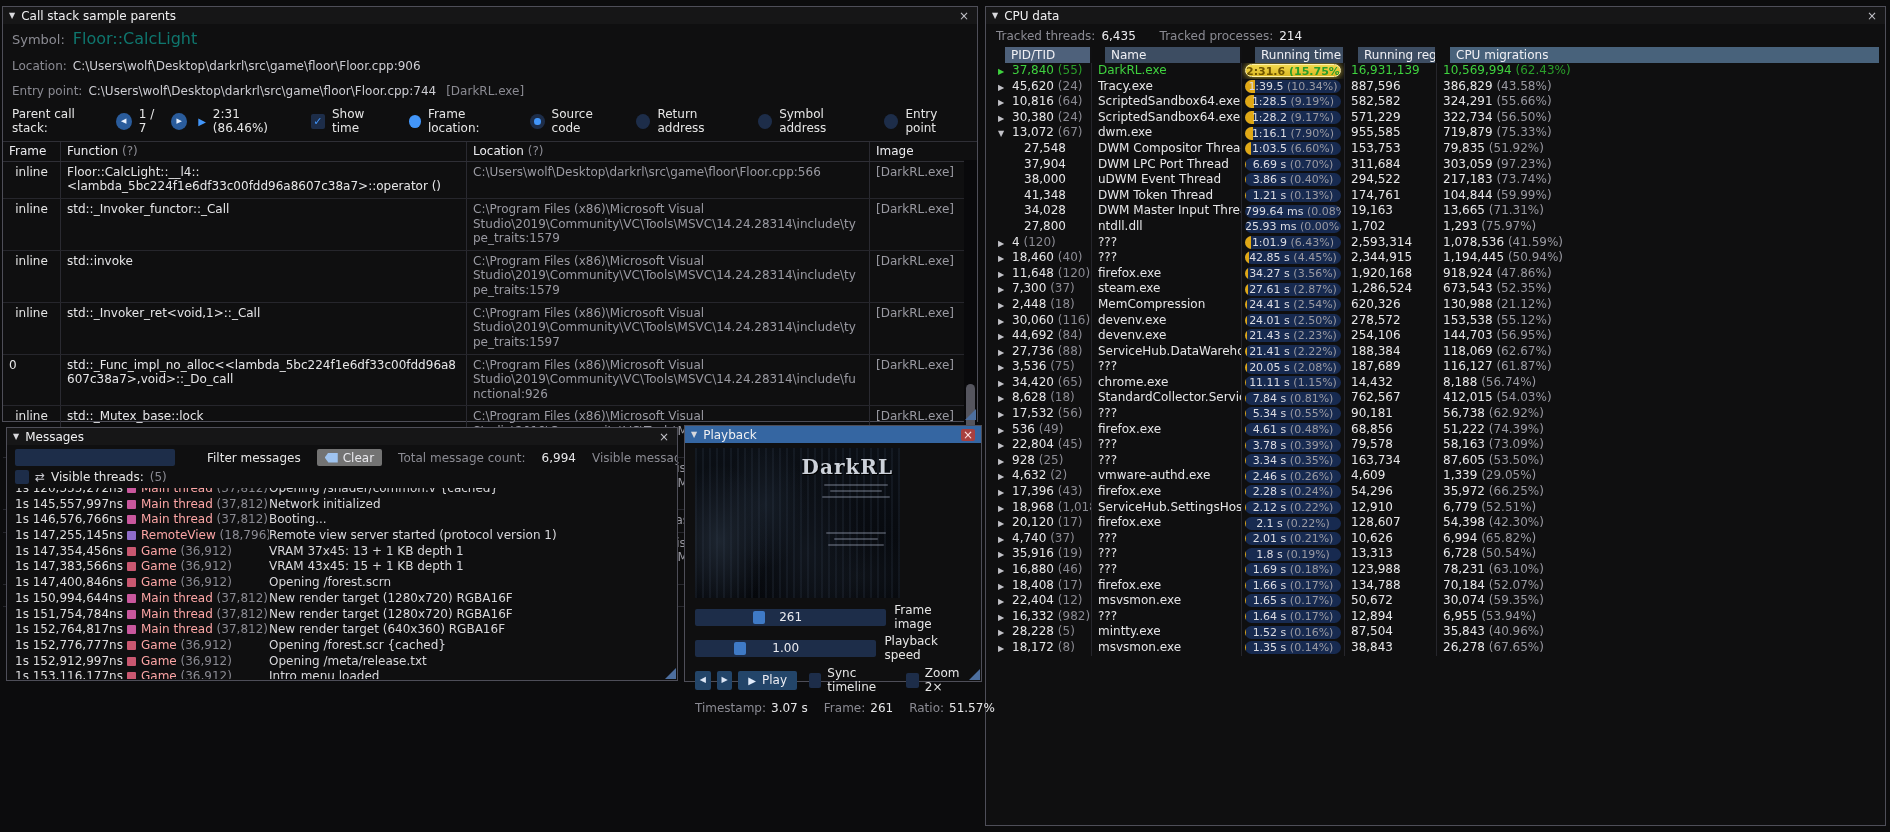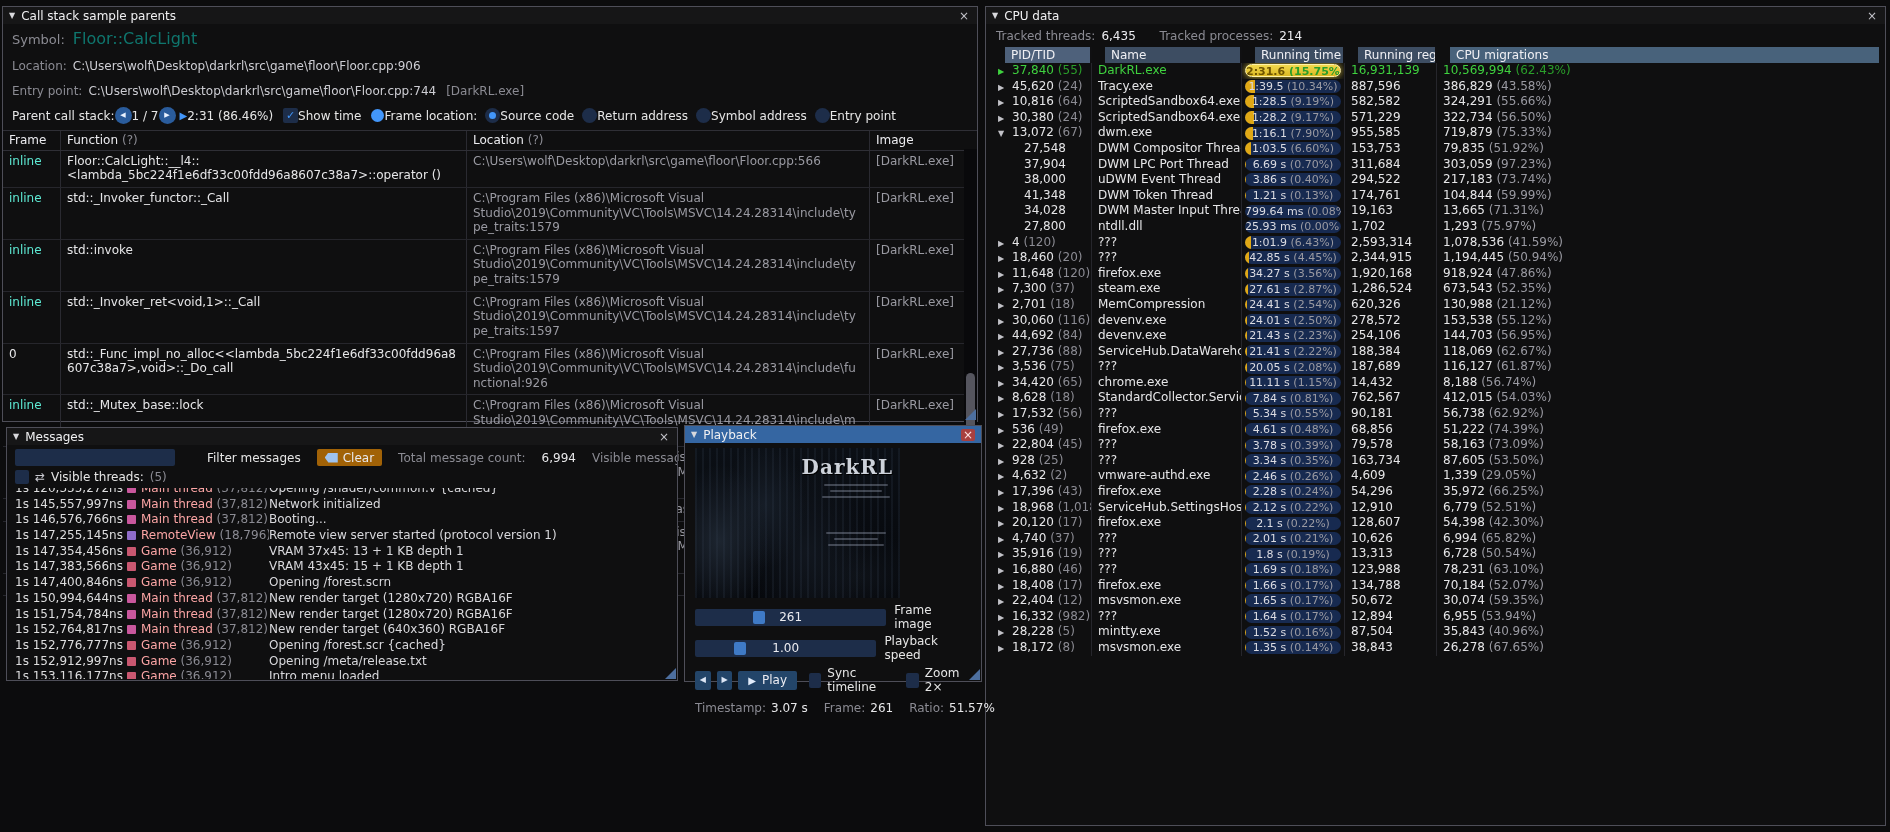--- a/index.html
+++ b/index.html
@@ -21,51 +21,51 @@
   
   #win-callstack { left:2px; top:6px; width:976px; height:416px; }
   .cs-meta { padding:5px 9px 2px; }
   .cs-sym { margin-bottom:3px; }
   .cs-sym .lab { font-size:13px; color:#8b8b93; margin-right:8px; }
   .cs-sym .val { font-size:16px; color:#0f766e; }
   .cs-line { margin-bottom:2px;margin-top:11px; }
   .cs-line .lab { color:#8b8b93; margin-right:6px; }
   .cs-line .val { color:#cdcdd3; }
   .cs-line .img { color:#8b8b93; margin-left:10px; }
-  .cs-controls { display:flex; align-items:center; padding:5px 9px 6px; }
+  .cs-controls { display:flex; align-items:center; gap:7px; padding:5px 9px 6px; }
   .nav-btn { width:17px; height:17px; border-radius:50%; background:#2a5c9c; color:#eaf2ff; display:inline-flex; align-items:center; justify-content:center; }
   .nav-btn span { font-size:7px; line-height:1; }
   .play-tri { color:#4296fa; font-size:10px; margin-left:4px; }
   .checkbox { width:15px; height:15px; background:#1d2d49; border-radius:2px; display:inline-flex; align-items:center; justify-content:center; margin-left:10px; }
   .checkbox .check { color:#4296fa; font-size:11px; font-weight:bold; line-height:1; }
   .dot-icon { width:13px; height:13px; border-radius:50%; background:#4296fa; margin-left:10px; }
   .radio { width:15px; height:15px; border-radius:50%; background:#1d2d49; display:inline-block; position:relative; margin-left:8px; }
   .radio.sel::after { content:""; position:absolute; inset:4px; border-radius:50%; background:#4296fa; }
   .cs-table { position:relative; border-top:1px solid #2f2f36; }
   .cs-grid { display:grid; grid-template-columns:57px 406px 403px 1fr; padding-right:13px; }
   .cs-head { border-bottom:1px solid #2f2f36; }
   .cs-head .cs-c { color:#ececf0; padding:2px 6px; }
   .cs-head .help { color:#8b8b93; margin-left:4px; }
   .cs-row { border-bottom:1px solid #26262c; }
   .cs-c { padding:3px 6px 4px; line-height:1.22; border-left:1px solid #2a2a31; overflow:hidden; }
   .cs-c:first-child { border-left:none; }
   .cs-c.func { color:#e6e6e8; overflow-wrap:anywhere; }
   .cs-c.loc { color:#9a9aa2; overflow-wrap:anywhere; }
   .cs-c.img { color:#9a9aa2; }
   .cs-c.frame { color:#e6e6e8; }
-  .cs-c.frame.dim { color:#5eead4; }
+  .cs-c.frame.dim { color:#e5e5e5;text-align:center; }
   .cs-scroll { position:absolute; top:18px; right:0; bottom:0; width:13px; background:#09090b; }
   .cs-thumb { position:absolute; left:2px; right:2px; top:50%; height:47%; background:#55555e; border-radius:5px; }
 
   
   #win-messages { left:6px; top:427px; width:672px; height:254px; }
   .msg-controls { display:flex; align-items:center; gap:16px; padding:4px 8px; white-space:nowrap; overflow:hidden; }
   .msg-filter { width:160px; height:17px; background:#1d2d49; border:none; border-radius:2px; color:#e6e6e6; padding:0 5px; font-family:"DejaVu Sans",sans-serif; font-size:12px; outline:none; }
   .funnel { display:inline-block; }
-  .btn { display:inline-flex; align-items:center; gap:5px; background:#a16207; border-radius:2px; height:17px; padding:0 8px; color:#e9e9ee; }
+  .btn { display:inline-flex; align-items:center; gap:5px; background:#737373; border-radius:2px; height:17px; padding:0 8px; color:#e9e9ee; }
   .bks { display:inline-block; width:13px; height:10px; background:#9fc3ef; clip-path:polygon(28% 0,100% 0,100% 100%,28% 100%,0 50%); }
   .msg-threads { display:flex; align-items:center; gap:6px; padding:0 8px 4px; }
   .msg-threads .checkbox { margin-left:0; width:14px; height:14px; }
   .shuffle { color:#c8c8cf; font-size:12px; }
   .msg-list { height:191px; overflow:hidden; }
   .msg-row { display:grid; grid-template-columns:112px 142px 1fr; height:15.7px; line-height:15.7px; padding:0 8px; white-space:nowrap; }
   .msg-list .msg-row:first-child { margin-top:-7px; }
   .m-time { color:#dededf; overflow:hidden; }
   .m-thread { overflow:hidden; }
   .chip { display:inline-block; width:9px; height:9px; border-radius:1px; margin-right:5px; vertical-align:-1px; }
@@ -532,21 +532,21 @@
         <div class="cpu-row">
           <div class="c-cell c-pid"><span class="tree-arrow">▶</span><span class="pidv">4 </span><span class="cnt">(120)</span></div>
           <div class="c-cell c-name">???</div>
           <div class="c-cell c-time">
             <div class="pill"><i class="fill" style="width: 6.43%;"></i><span class="ptext">1:01.9 <span class="ppct">(6.43%)</span></span></div>
           </div>
           <div class="c-cell c-reg">2,593,314</div>
           <div class="c-cell c-mig">1,078,536 <span class="ppct">(41.59%)</span></div>
         </div>
         <div class="cpu-row">
-          <div class="c-cell c-pid"><span class="tree-arrow">▶</span><span class="pidv">18,460 </span><span class="cnt">(20)</span></div>
+          <div class="c-cell c-pid"><span class="tree-arrow">▶</span><span class="pidv">18,460 </span><span class="cnt">(40)</span></div>
           <div class="c-cell c-name">???</div>
           <div class="c-cell c-time">
             <div class="pill"><i class="fill" style="width: 4.45%;"></i><span class="ptext">42.85 s <span class="ppct">(4.45%)</span></span></div>
           </div>
           <div class="c-cell c-reg">2,344,915</div>
           <div class="c-cell c-mig">1,194,445 <span class="ppct">(50.94%)</span></div>
         </div>
         <div class="cpu-row">
           <div class="c-cell c-pid"><span class="tree-arrow">▶</span><span class="pidv">11,648 </span><span class="cnt">(120)</span></div>
           <div class="c-cell c-name">firefox.exe</div>
@@ -559,21 +559,21 @@
         <div class="cpu-row">
           <div class="c-cell c-pid"><span class="tree-arrow">▶</span><span class="pidv">7,300 </span><span class="cnt">(37)</span></div>
           <div class="c-cell c-name">steam.exe</div>
           <div class="c-cell c-time">
             <div class="pill"><i class="fill" style="width: 2.87%;"></i><span class="ptext">27.61 s <span class="ppct">(2.87%)</span></span></div>
           </div>
           <div class="c-cell c-reg">1,286,524</div>
           <div class="c-cell c-mig">673,543 <span class="ppct">(52.35%)</span></div>
         </div>
         <div class="cpu-row">
-          <div class="c-cell c-pid"><span class="tree-arrow">▶</span><span class="pidv">2,701 </span><span class="cnt">(18)</span></div>
+          <div class="c-cell c-pid"><span class="tree-arrow">▶</span><span class="pidv">2,448 </span><span class="cnt">(18)</span></div>
           <div class="c-cell c-name">MemCompression</div>
           <div class="c-cell c-time">
             <div class="pill"><i class="fill" style="width: 2.54%;"></i><span class="ptext">24.41 s <span class="ppct">(2.54%)</span></span></div>
           </div>
           <div class="c-cell c-reg">620,326</div>
           <div class="c-cell c-mig">130,988 <span class="ppct">(21.12%)</span></div>
         </div>
         <div class="cpu-row">
           <div class="c-cell c-pid"><span class="tree-arrow">▶</span><span class="pidv">30,060 </span><span class="cnt">(116)</span></div>
           <div class="c-cell c-name">devenv.exe</div>

